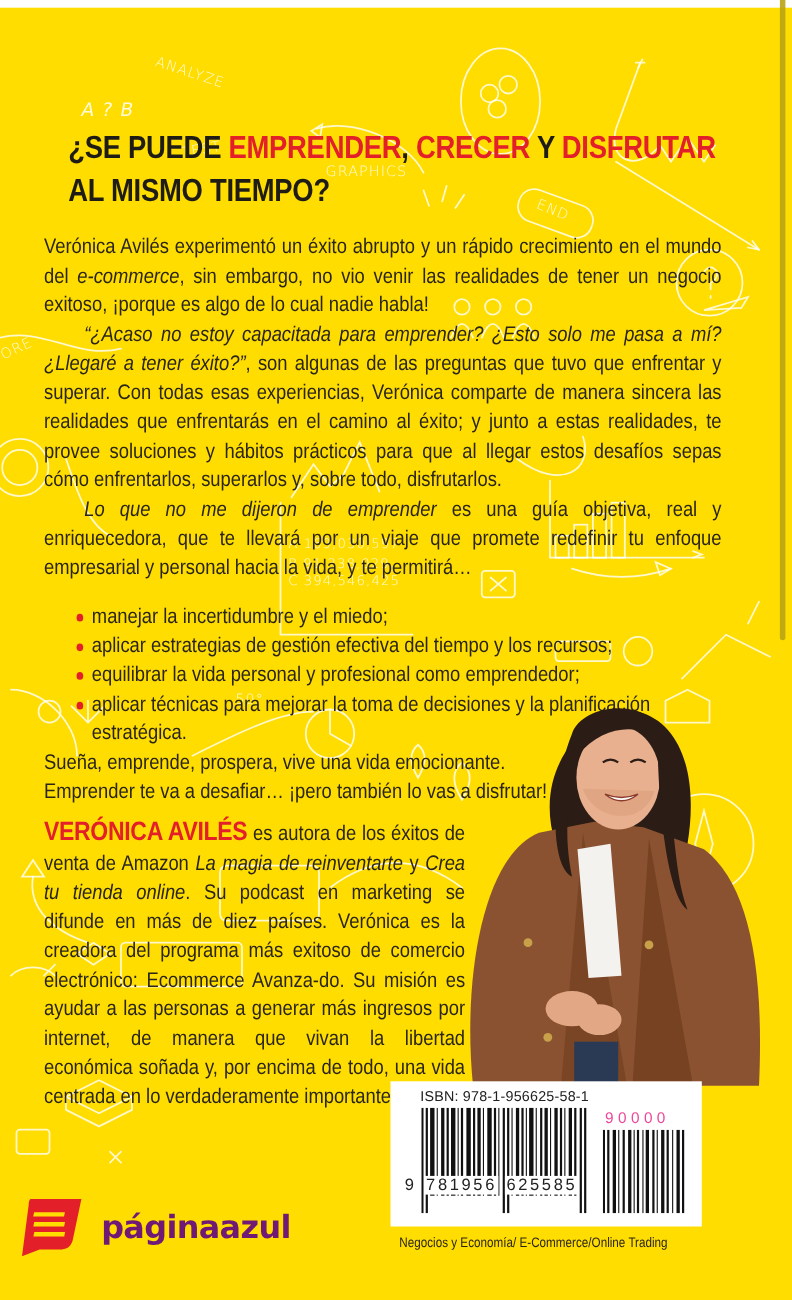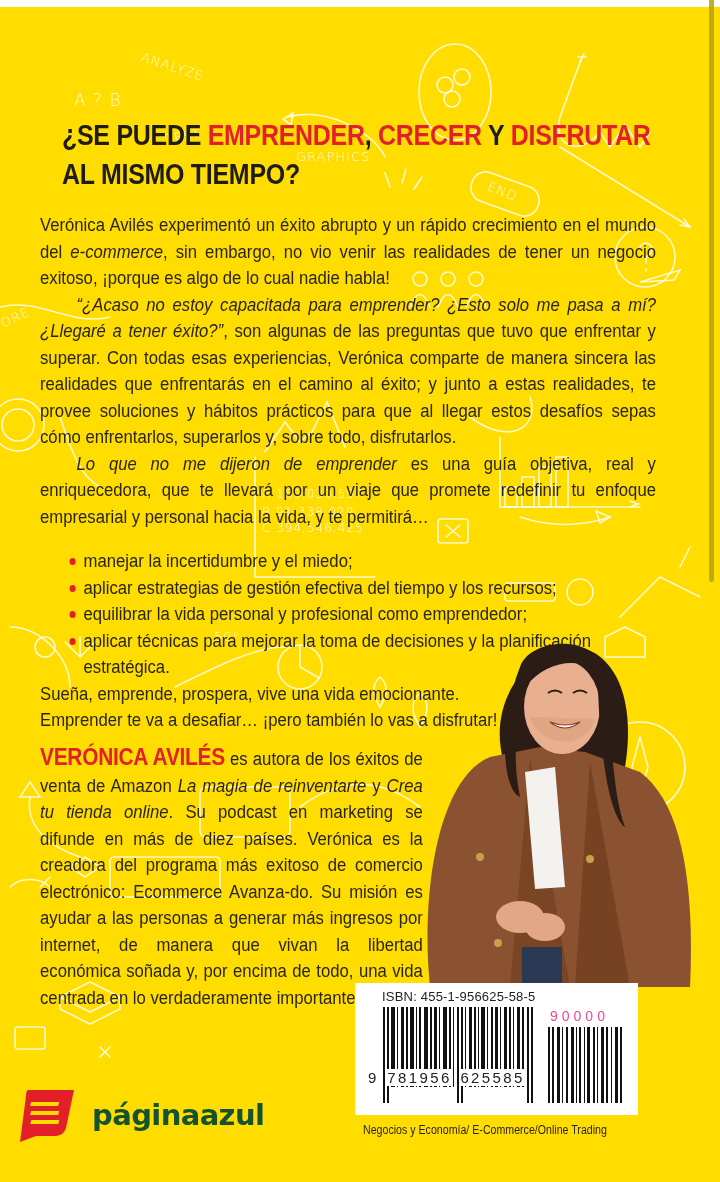--- a/index.html
+++ b/index.html
@@ -87,21 +87,21 @@
     position: absolute; left: 363px; top: 1116px;
     font-family: "Liberation Sans Narrow", "Liberation Sans", sans-serif;
     font-size: 12.5px; color: #2a2518; transform: scaleX(0.85); transform-origin: left top; white-space: nowrap;
   }
 
   
   .logo { position: absolute; left: 18px; top: 1081px; display: flex; align-items: center; }
   .logo-mark { width: 58px; height: 54px; }
   .logo-text {
     margin-left: 16px; font-family: "DejaVu Sans", sans-serif; font-weight: 700;
-    font-size: 29px; color: #14532d; letter-spacing: -0.6px;
+    font-size: 29px; color: #701a75; letter-spacing: -0.6px;
   }
 </style>
 </head>
 <body>
 
 <div class="top-strip"></div>
 
 <div class="cover">
 
   <div class="doodles">
@@ -191,21 +191,21 @@
       <path d="M60 990 l30 -15 l30 15 l-30 15 z"></path>
         <path d="M60 990 v12 l30 15 l30 -15 v-12"></path>
       <rect x="15" y="1020" width="30" height="22" rx="3"></rect>
       <path d="M100 1040 l10 10 M110 1040 l-10 10"></path>
 
       <rect x="110" y="850" width="110" height="40" rx="4"></rect>
       <rect x="200" y="780" width="90" height="50" rx="6"></rect>
       <path d="M300 800 c 40 -30, 80 -30, 120 0"></path>
     </svg>
     <div class="doodle-text" style="left:140px;top:52px;transform:rotate(18deg);">ANALYZE</div>
-    <div class="doodle-text" style="left:74px;top:83px;font-size:17px;">A ? B</div>
+    <div class="doodle-text" style="left:74px;top:83px;font-size:17px;font-style:italic;">A ? B</div>
     <div class="doodle-text" style="left:165px;top:122px;transform:rotate(-10deg);">TEST</div>
     <div class="doodle-text" style="left:296px;top:142px;">GRAPHICS</div>
     <div class="doodle-text" style="left:487px;top:177px;transform:rotate(22deg);">END</div>
     <div class="doodle-text" style="left:0px;top:303px;transform:rotate(-25deg);">ORE</div>
     <div class="doodle-text" style="left:262px;top:480px;font-size:12px;">A  169,030,597</div>
     <div class="doodle-text" style="left:262px;top:498px;font-size:12px;">B  91,338,029</div>
     <div class="doodle-text" style="left:262px;top:514px;font-size:12px;">C  394,546,425</div>
     <div class="doodle-text" style="left:214px;top:622px;">50°</div>
   </div>
 
@@ -254,21 +254,21 @@
       <circle cx="180" cy="232" r="4" fill="#c9a04a"></circle>
     <circle cx="88" cy="316" r="4" fill="#c9a04a"></circle>
 
     <ellipse cx="110" cy="290" rx="24" ry="16" fill="#e2a784"></ellipse>
     <ellipse cx="135" cy="300" rx="20" ry="14" fill="#e2a784"></ellipse>
 
     <rect x="112" y="320" width="40" height="42" fill="#2a3a55"></rect>
   </svg>
 
   <div class="isbn-box">
-    <div class="isbn-label">ISBN: 455-1-956625-58-5</div>
+    <div class="isbn-label">ISBN: 978-1-956625-58-1</div>
     <div class="addon-label">90000</div>
     <svg class="barcode-main" viewBox="0 0 152 96" preserveAspectRatio="none">
       <g fill="#111">
         <rect x="0" y="0" width="2" height="96"></rect>
           <rect x="4" y="0" width="2" height="96"></rect>
         <rect x="8" y="0" width="4" height="80"></rect>
           <rect x="14" y="0" width="1" height="80"></rect>
         <rect x="18" y="0" width="3" height="80"></rect>
           <rect x="23" y="0" width="2" height="80"></rect>
         <rect x="27" y="0" width="4" height="80"></rect>

